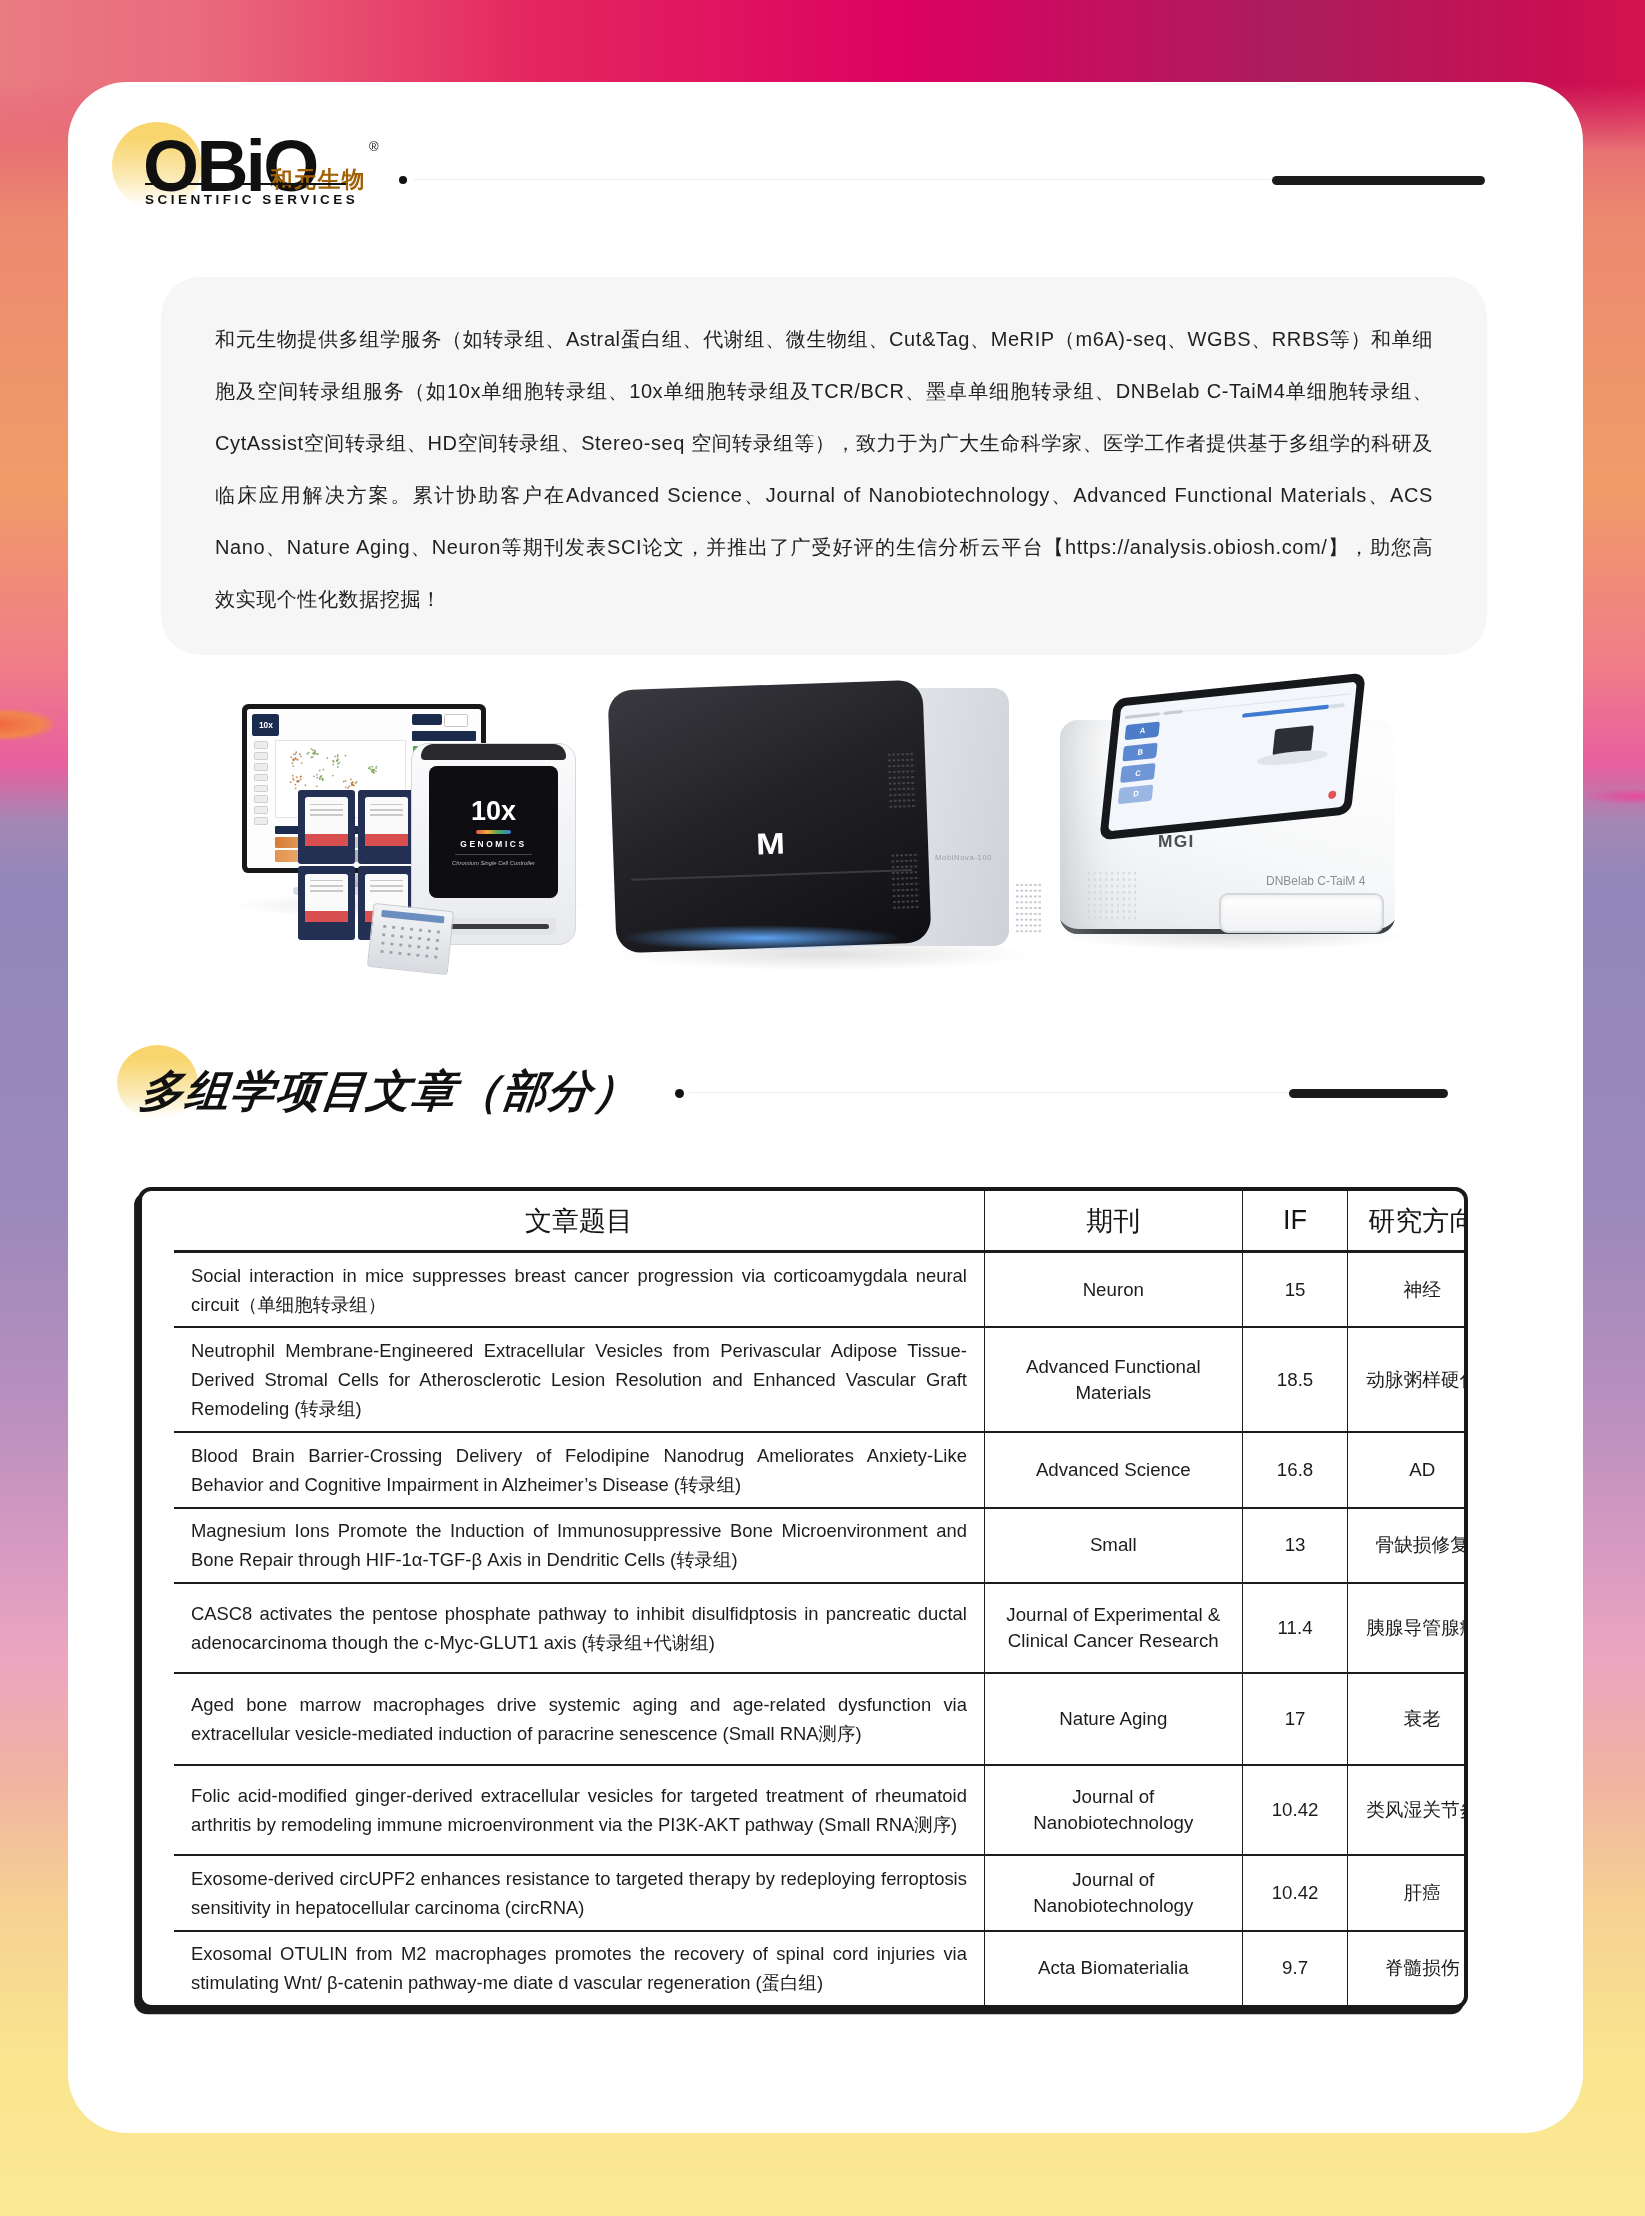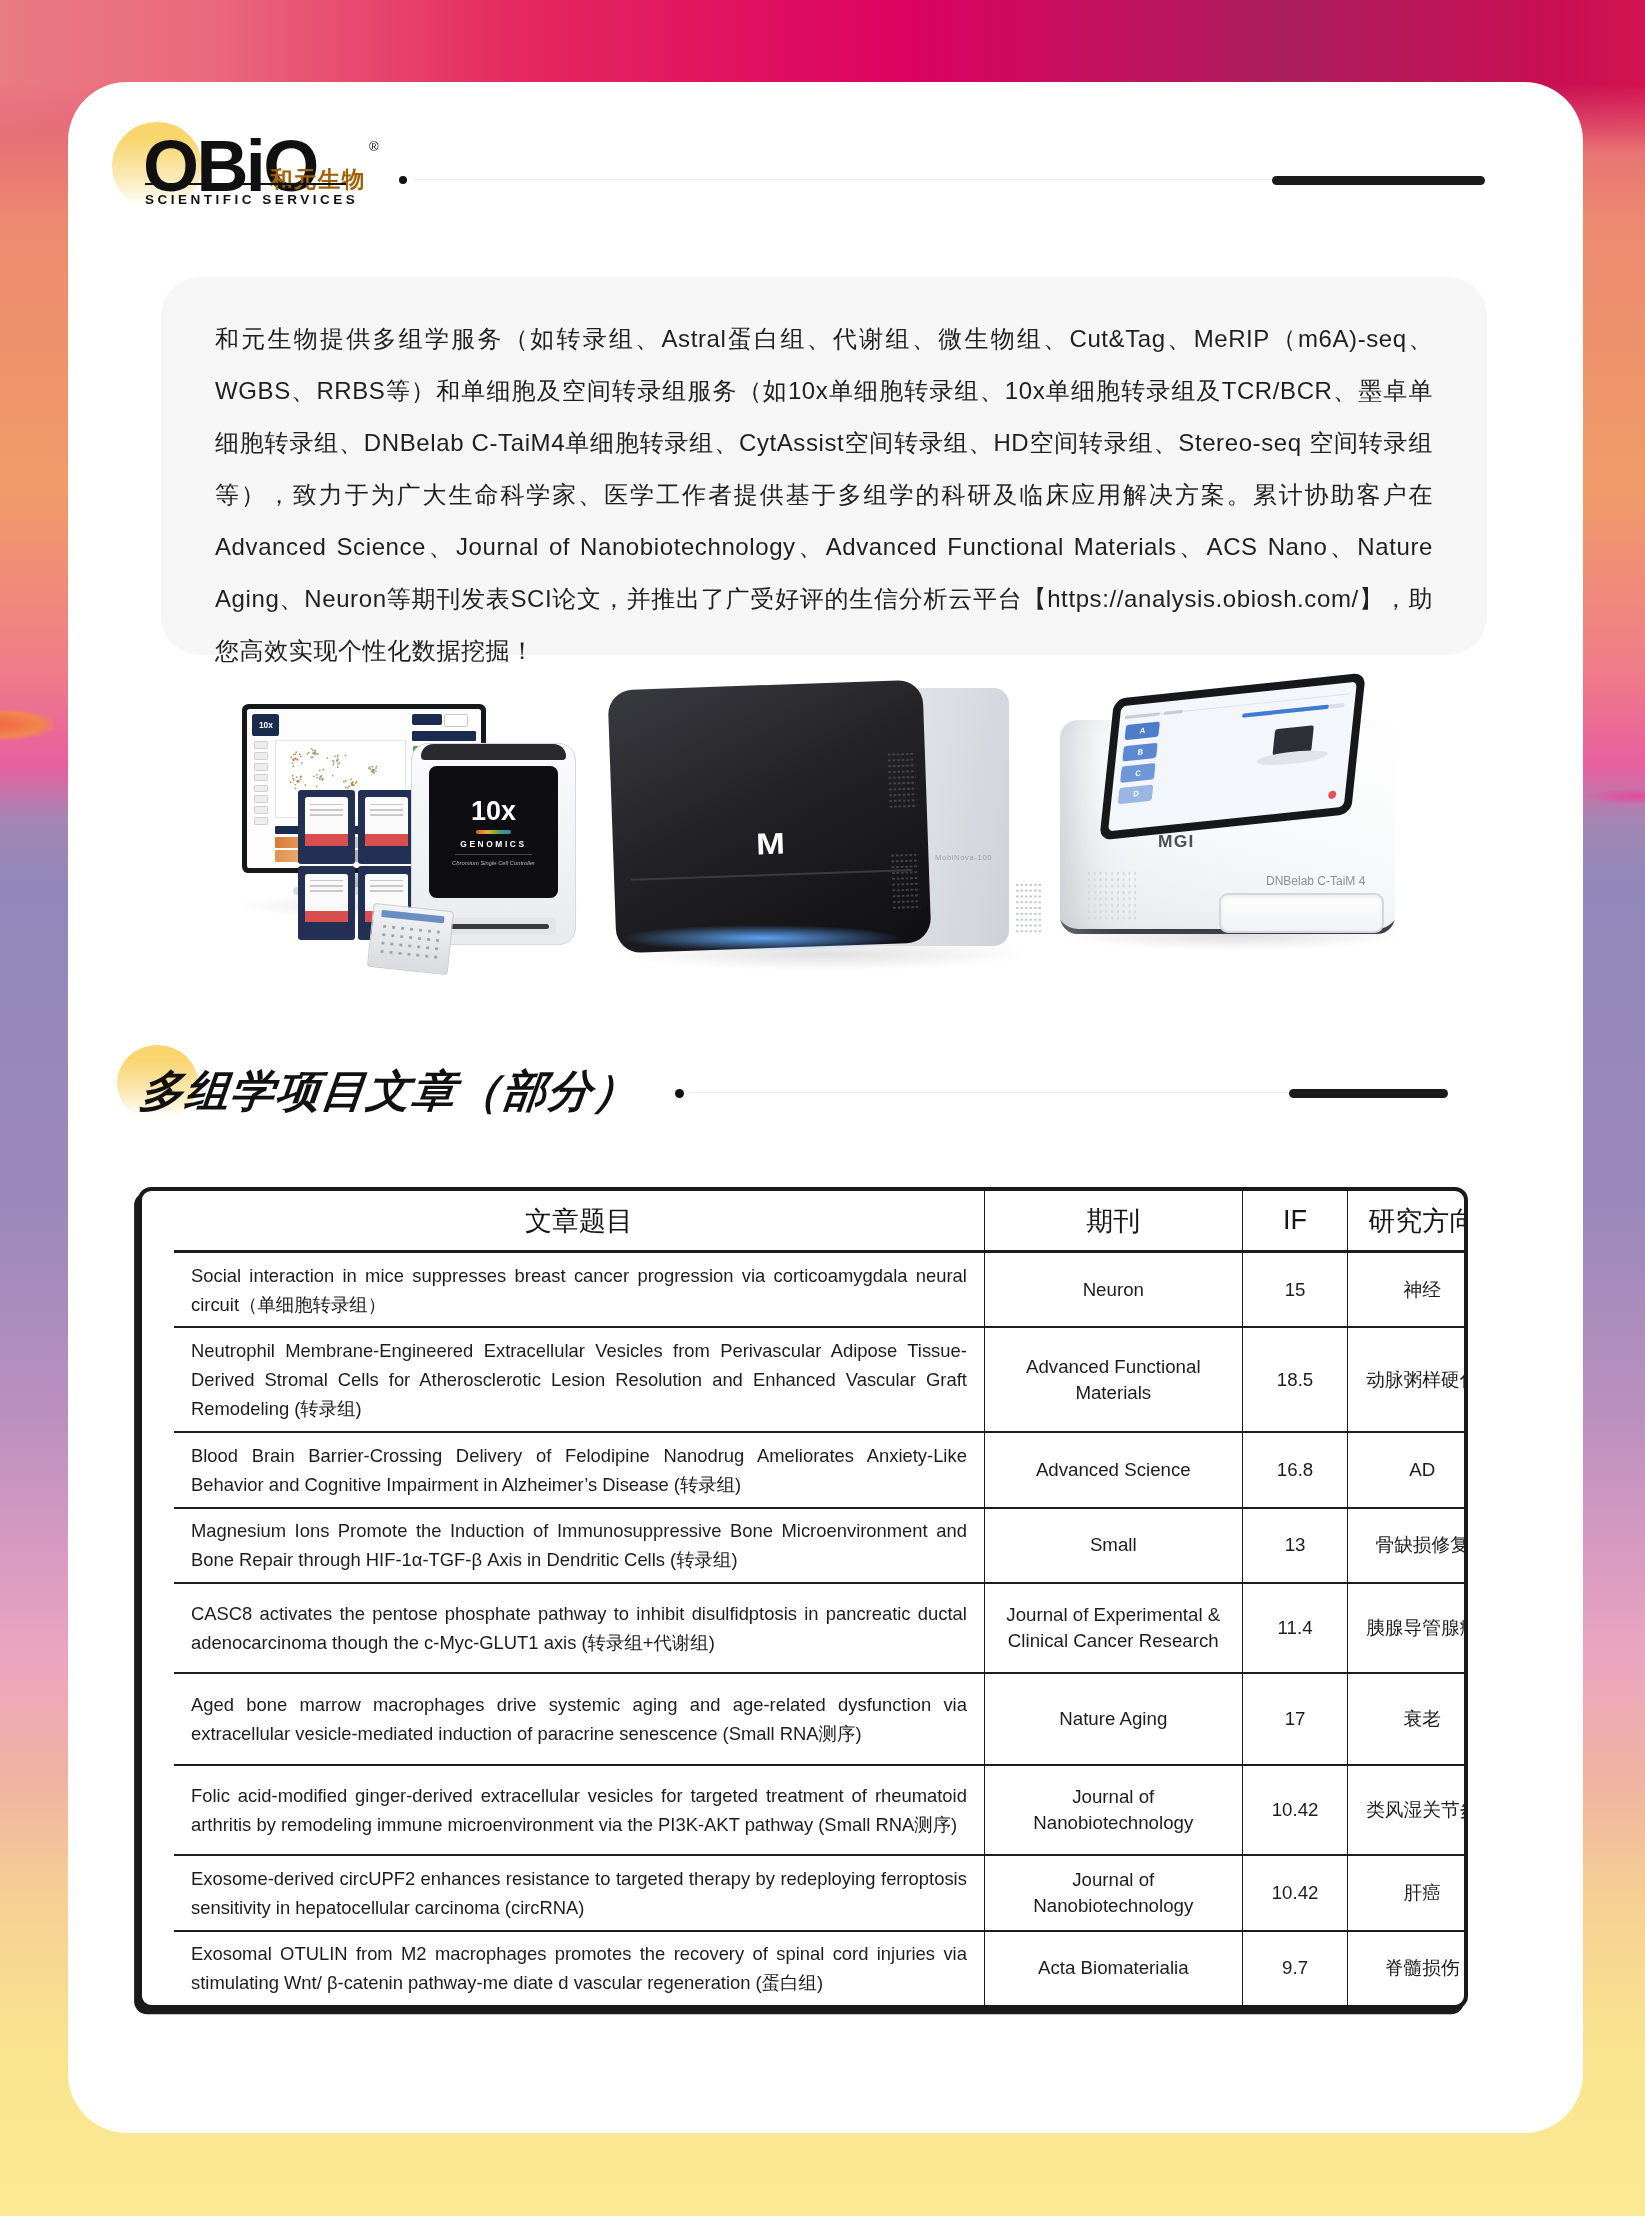--- a/index.html
+++ b/index.html
@@ -31,21 +31,21 @@
   .logo-cn{position:absolute;left:202px;top:68px;font-size:22.6px;font-weight:700;color:#a16207;letter-spacing:1.3px;margin-top:14px;}
   .logo-reg{position:absolute;left:301px;top:57px;font-size:13px;color:#101010;}
   .logo-rule{position:absolute;left:77px;top:101px;width:201px;height:1.9px;background:#121212;}
   .logo-tagline{position:absolute;left:77px;top:110px;font-size:13.5px;font-weight:700;letter-spacing:3.5px;color:#121212;}
   .hdr-dot{position:absolute;left:331px;top:94px;width:8.4px;height:8.4px;border-radius:50%;background:#121212;}
   .hdr-line{position:absolute;left:346px;top:97px;width:858px;height:1.3px;background:#ececec;}
   .hdr-bar{position:absolute;left:1204px;top:94px;width:213px;height:9px;border-radius:5.2px;background:#1b1b1b;}
 
   
   .intro-box{position:absolute;left:93px;top:195px;width:1326px;height:378px;border-radius:39px;background:#f6f6f6;}
-  .intro-box p{margin:0;padding:36px 54px 0 54px;font-size:24px;line-height:52px;color:#1f1f1f;
+  .intro-box p{margin:0;padding:36px 54px 0 54px;font-size:20px;line-height:52px;color:#1f1f1f;
     text-align:justify;letter-spacing:0.6px;}
 
   
   .pshadow{position:absolute;background:radial-gradient(ellipse at center,rgba(60,60,72,.16),rgba(60,60,72,0) 70%);}
   .sh-mon{left:163px;top:810px;width:361px;height:27px;}
   .sh-mgi{left:546px;top:855px;width:419px;height:34px;}
   .sh-dnb{left:992px;top:838px;width:348px;height:31px;}
 
   
   .monitor{position:absolute;left:174px;top:622px;width:244px;height:169px;background:#17181a;border-radius:6.4px;padding:5.2px;box-sizing:border-box;}

